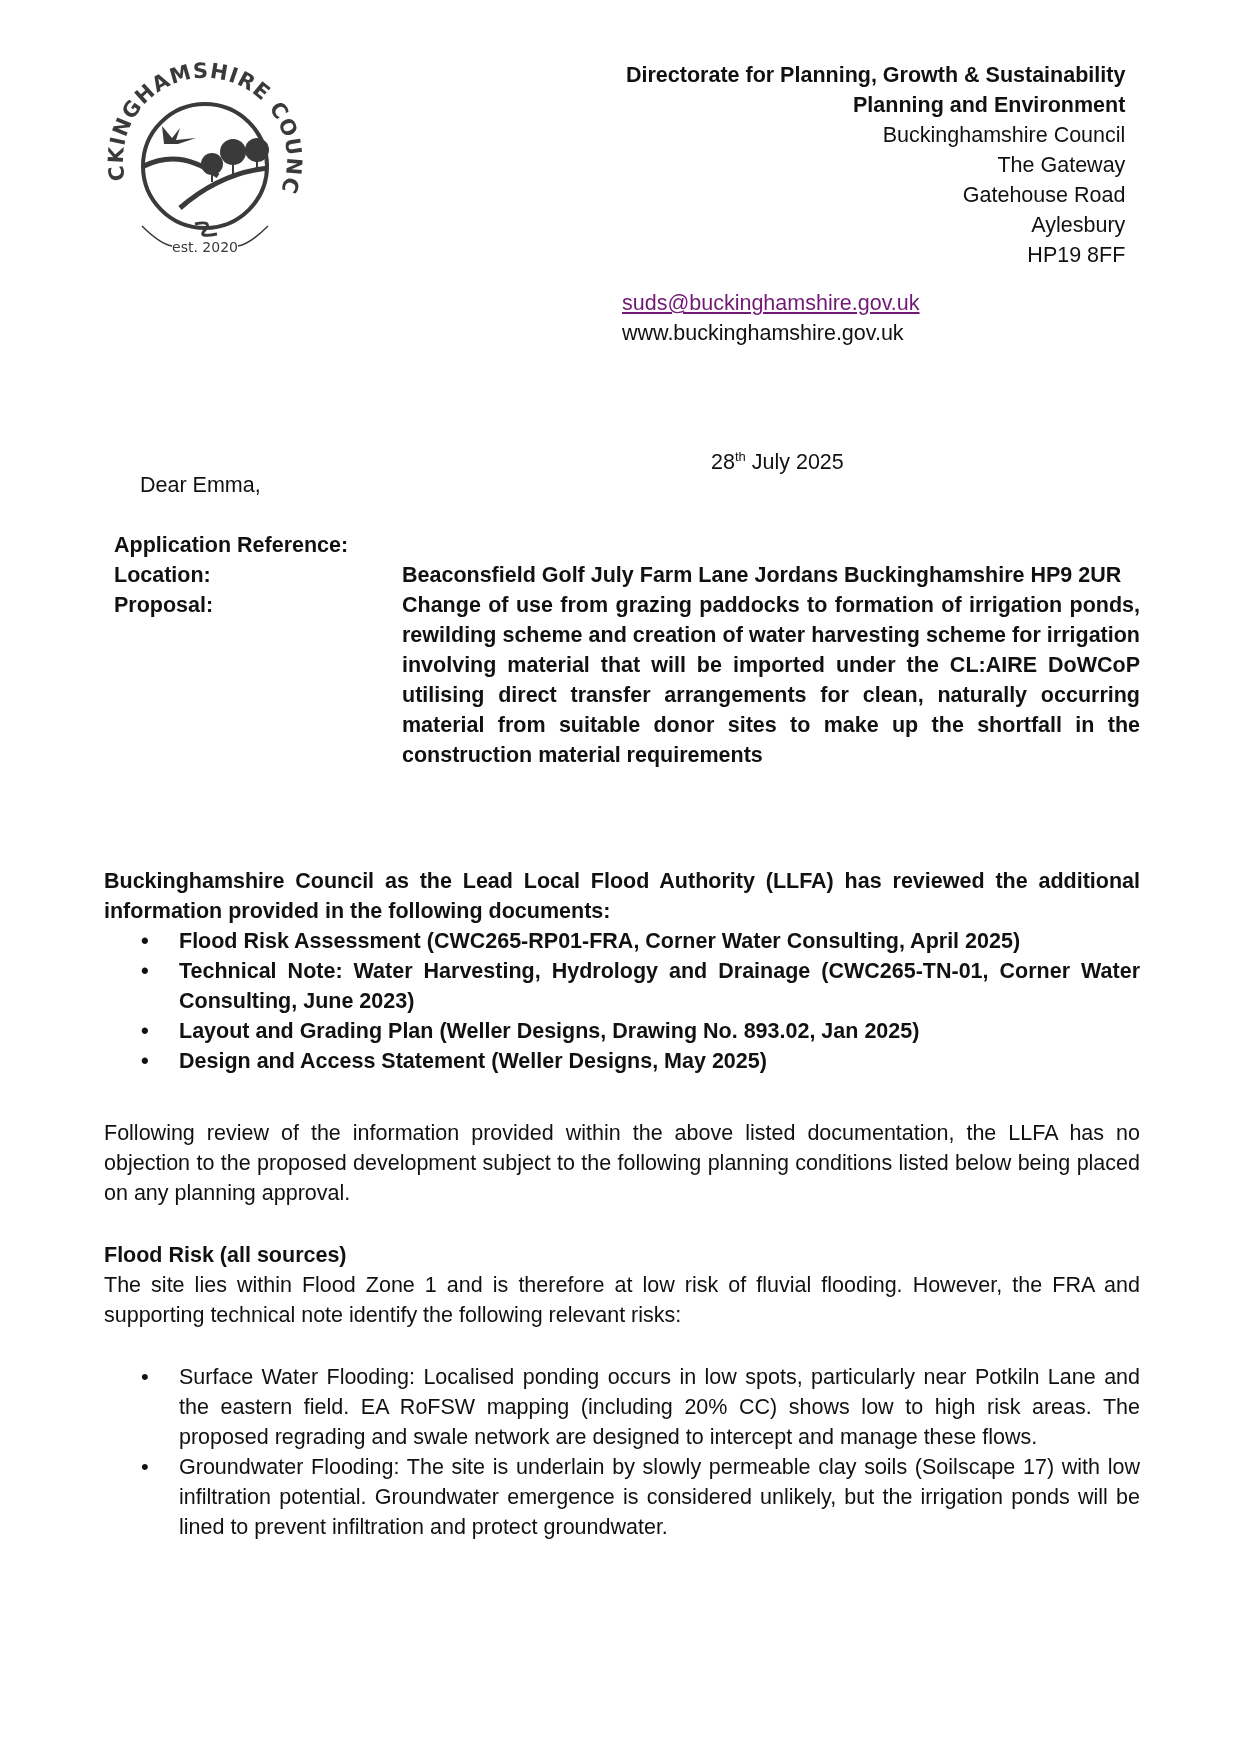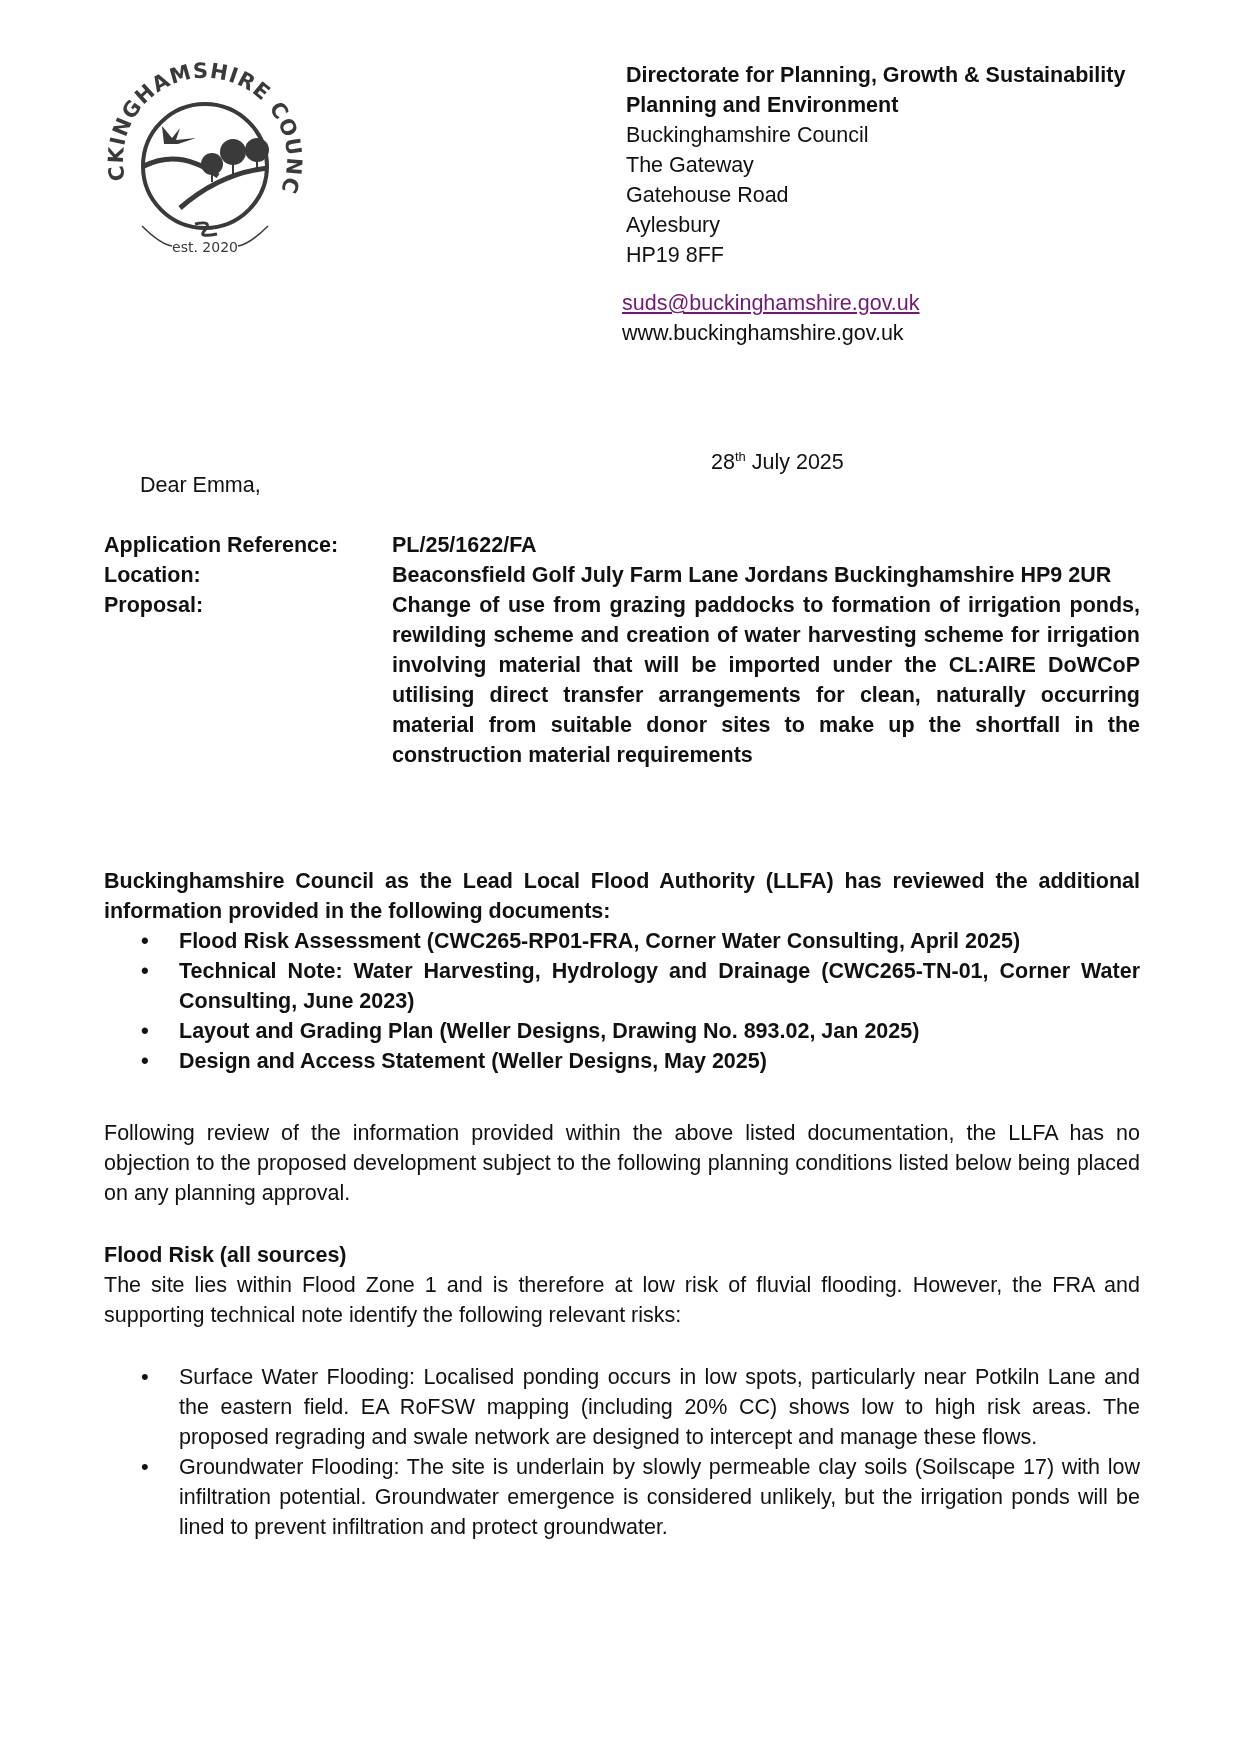--- a/index.html
+++ b/index.html
@@ -2,30 +2,30 @@
 <html><head>
 <meta charset="utf-8">
 <style>
   html, body { margin: 0; padding: 0; background: #ffffff; }
   body {
     width: 1241px; height: 1755px; position: relative; overflow: hidden;
     font-family: "Liberation Sans", sans-serif; color: #111111;
   }
   .page { position: absolute; inset: 0; }
   .logo { position: absolute; left: 100px; top: 48px; width: 210px; height: 210px; }
-  .addr { position: absolute; left: 626px; top: 60px; font-size: 21.5px; line-height: 30px; }
+  .addr { position: absolute; left: 626px; top: 60px; font-size: 21.5px; line-height: 30px; text-align: right; }
   .addr .b { font-weight: bold; }
   .contact { position: absolute; left: 622px; top: 288px; font-size: 21.5px; line-height: 30px; }
   .contact a { color: #701a75; text-decoration: underline; }
   .date { position: absolute; left: 711px; top: 410px; font-size: 21.5px; margin-top: 40px; }
   sup { font-size: 13px; vertical-align: 8px; line-height: 0; }
   .body-wrap { position: absolute; left: 104px; width: 1036px; font-size: 21.5px; line-height: 30px; }
   .salutation { top: 470px; margin-left: 36px; }
   .ref-table { position: absolute; left: 104px; top: 530px; width: 1036px; font-size: 21.5px; line-height: 30px; font-weight: bold; }
-  .ref-row { display: flex; }
+  .ref-row { display: flex; margin-left: 10px; }
   .ref-label { width: 288px; flex: none; }
   .ref-val { flex: 1; text-align: justify; }
   .p-thanks { top: 805px; }
   .p-llfa { top: 866px; text-align: justify; font-weight: bold; }
   ul.docs { margin: 0; padding: 0 0 0 75px; list-style: none; }
   ul.docs li { position: relative; text-align: justify; }
   ul.docs li::before { content: "\2022"; position: absolute; left: -38px; font-size: 22px; }
   .p-follow { top: 1118px; text-align: justify; }
   .p-flood { top: 1240px; text-align: justify; }
   .h-flood { font-weight: bold; }
@@ -85,21 +85,20 @@
 
   <div class="date">
     <span>28</span><sup>th</sup><span> July 2025</span>
   </div>
 
   <div class="body-wrap salutation">Dear Emma,</div>
 
   <div class="ref-table">
     <div class="ref-row">
       <div class="ref-label">Application Reference:</div>
-      <div class="ref-val">PL/25/1622/FA</div>
     </div>
     <div class="ref-row">
       <div class="ref-label">Location:</div>
       <div class="ref-val">Beaconsfield Golf July Farm Lane Jordans Buckinghamshire HP9 2UR</div>
     </div>
     <div class="ref-row">
       <div class="ref-label">Proposal:</div>
       <div class="ref-val">Change of use from grazing paddocks to formation of irrigation ponds, rewilding scheme and creation of water harvesting scheme for irrigation involving material that will be imported under the CL:AIRE DoWCoP utilising direct transfer arrangements for clean, naturally occurring material from suitable donor sites to make up the shortfall in the construction material requirements</div>
     </div>
   </div>

